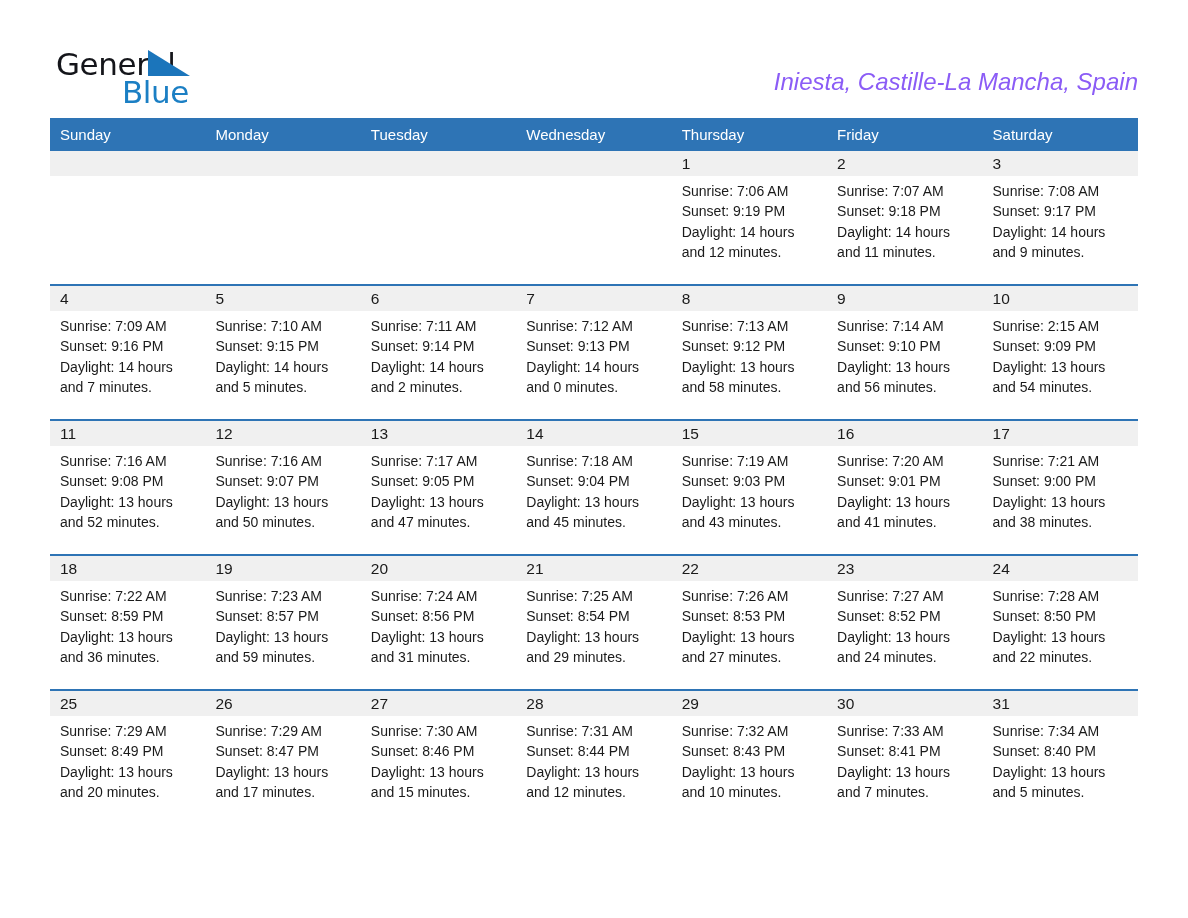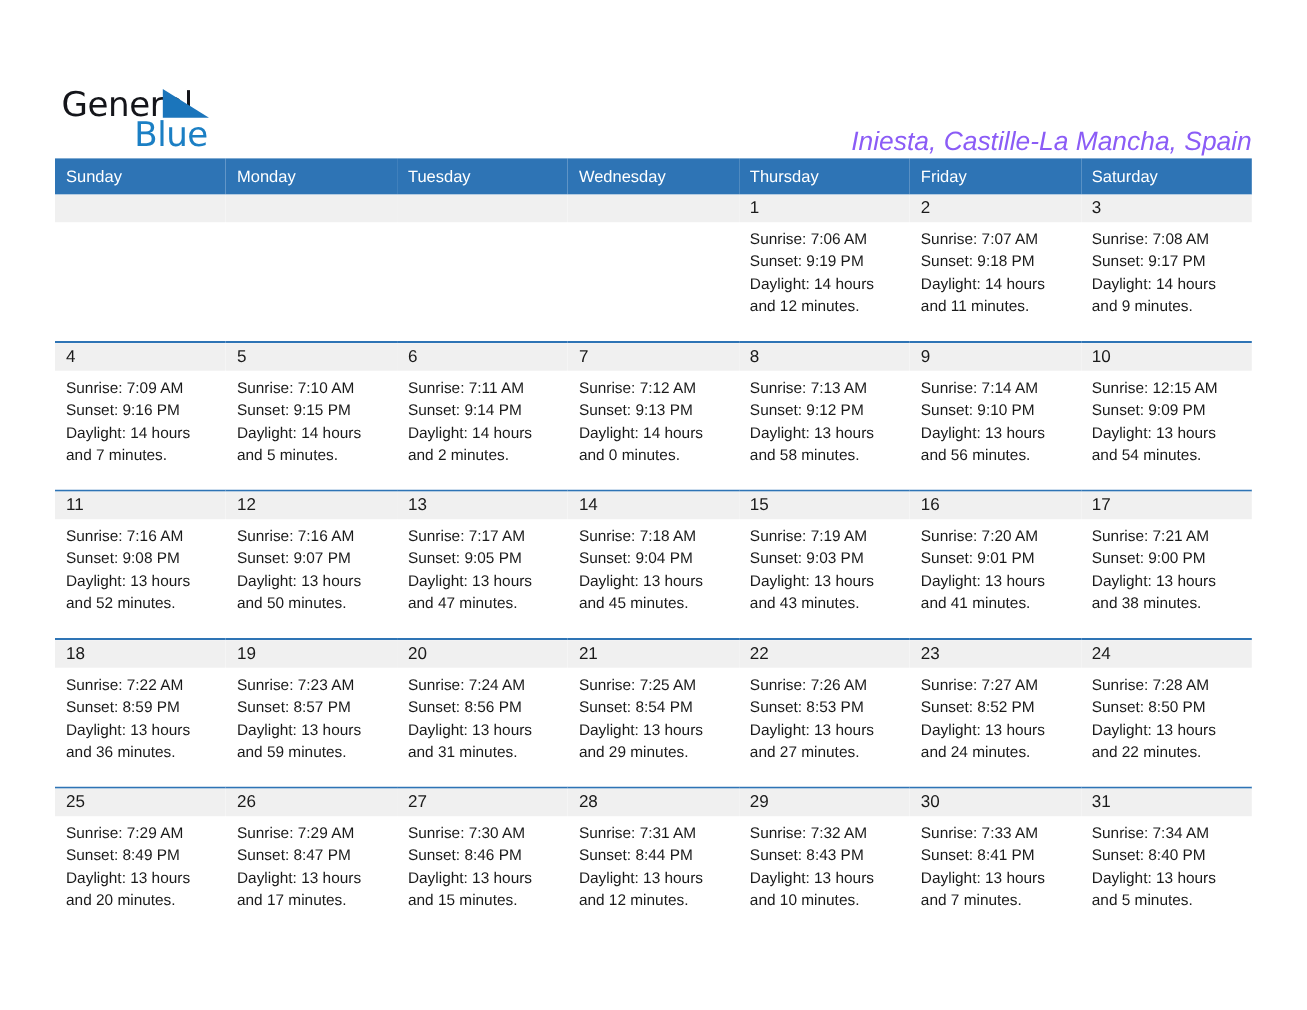--- a/index.html
+++ b/index.html
@@ -17,23 +17,23 @@
   .page {
     width: 1188px;
     height: 918px;
     position: relative;
     box-sizing: border-box;
     padding: 0 50px;
   }
 
   
   .masthead {
-    height: 144px;
+    height: 118px;
     display: flex;
-    align-items: flex-end;
+    align-items: center;
     justify-content: space-between;
     padding-top: 36px;
     box-sizing: border-box;
   }
   .logo {
     position: relative;
     width: 150px;
     height: 72px;
     flex: 0 0 auto;
   }
@@ -305,21 +305,21 @@
                 <div>Sunset: 9:10 PM</div>
                 <div>Daylight: 13 hours</div>
                 <div>and 56 minutes.</div>
               </div>
             </div>
           </td>
           <td>
             <div class="cell">
               <div class="daynum">10</div>
               <div class="info">
-                <div>Sunrise: 12:15 AM</div>
+                <div>Sunrise: 2:15 AM</div>
                 <div>Sunset: 9:09 PM</div>
                 <div>Daylight: 13 hours</div>
                 <div>and 54 minutes.</div>
               </div>
             </div>
           </td>
         </tr>
         <tr class="week-row">
           <td>
             <div class="cell">

